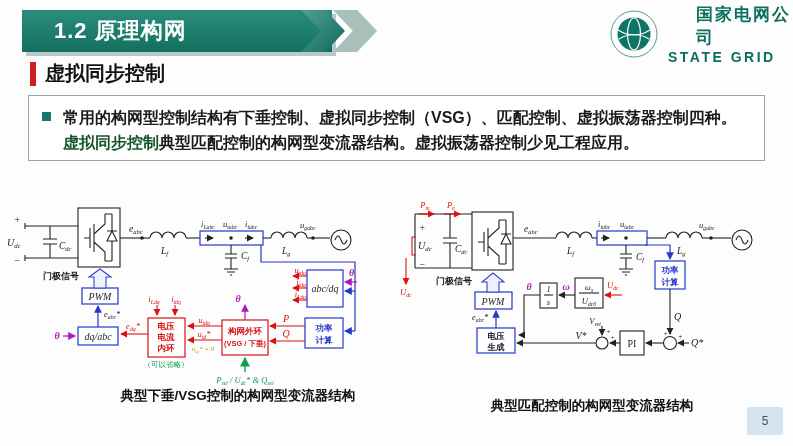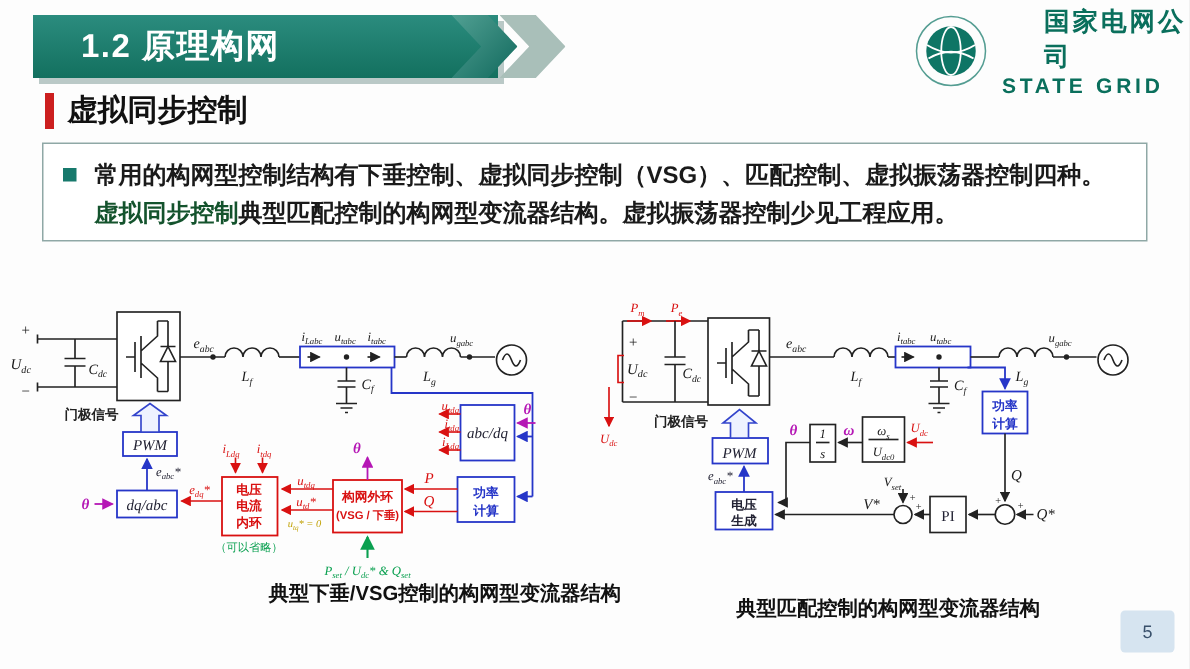--- a/index.html
+++ b/index.html
@@ -24,21 +24,21 @@
   #secbar{position:absolute;left:30px;top:62px;width:6px;height:24px;background:#cc1f1f;}
   #sectitle{position:absolute;left:45px;top:60px;font-size:20px;font-weight:bold;color:#111;}
   
   #contentbox{position:absolute;left:28px;top:95px;width:737px;height:66px;border:1px solid #8fa8a6;
               background:#fff;box-sizing:border-box;padding:9px 12px 16px 34px;
               font-size:16px;font-weight:600;color:#1a1a1a;line-height:25px;}
   #contentbox .sq{position:absolute;left:13px;top:16px;width:9px;height:9px;background:#17796c;}
   #contentbox .hl{color:#14532d;font-weight:bold;}
   
   .cap{position:absolute;top:387px;text-align:center;font-size:13.5px;font-weight:bold;color:#111;}
-  #cap-left{left:34px;width:380px;text-align:right;}
+  #cap-left{left:48px;width:380px;}
   #cap-right{left:410px;width:364px;margin-top:10px;}
   #pagenum{position:absolute;left:747px;top:407px;width:36px;height:28px;background:#d6e4f0;
            border-radius:3px;text-align:center;line-height:28px;font-size:12px;color:#39506b;}
   
   svg{position:absolute;overflow:visible;}
   text{user-select:none;}
   .tm{font-family:"Liberation Serif",serif;font-style:italic;font-size:9.5px;fill:#1a1a1a;}
   .t10{font-size:10px;} .t8{font-size:8.5px;} .t7{font-size:7.5px;}
   .fr{fill:#d91111;} .fb{fill:#2636c8;} .fp{fill:#b517b5;font-weight:bold;} .fg{fill:#0aa050;}
   .fy{fill:#c0a000;} .fk{fill:#223;}

